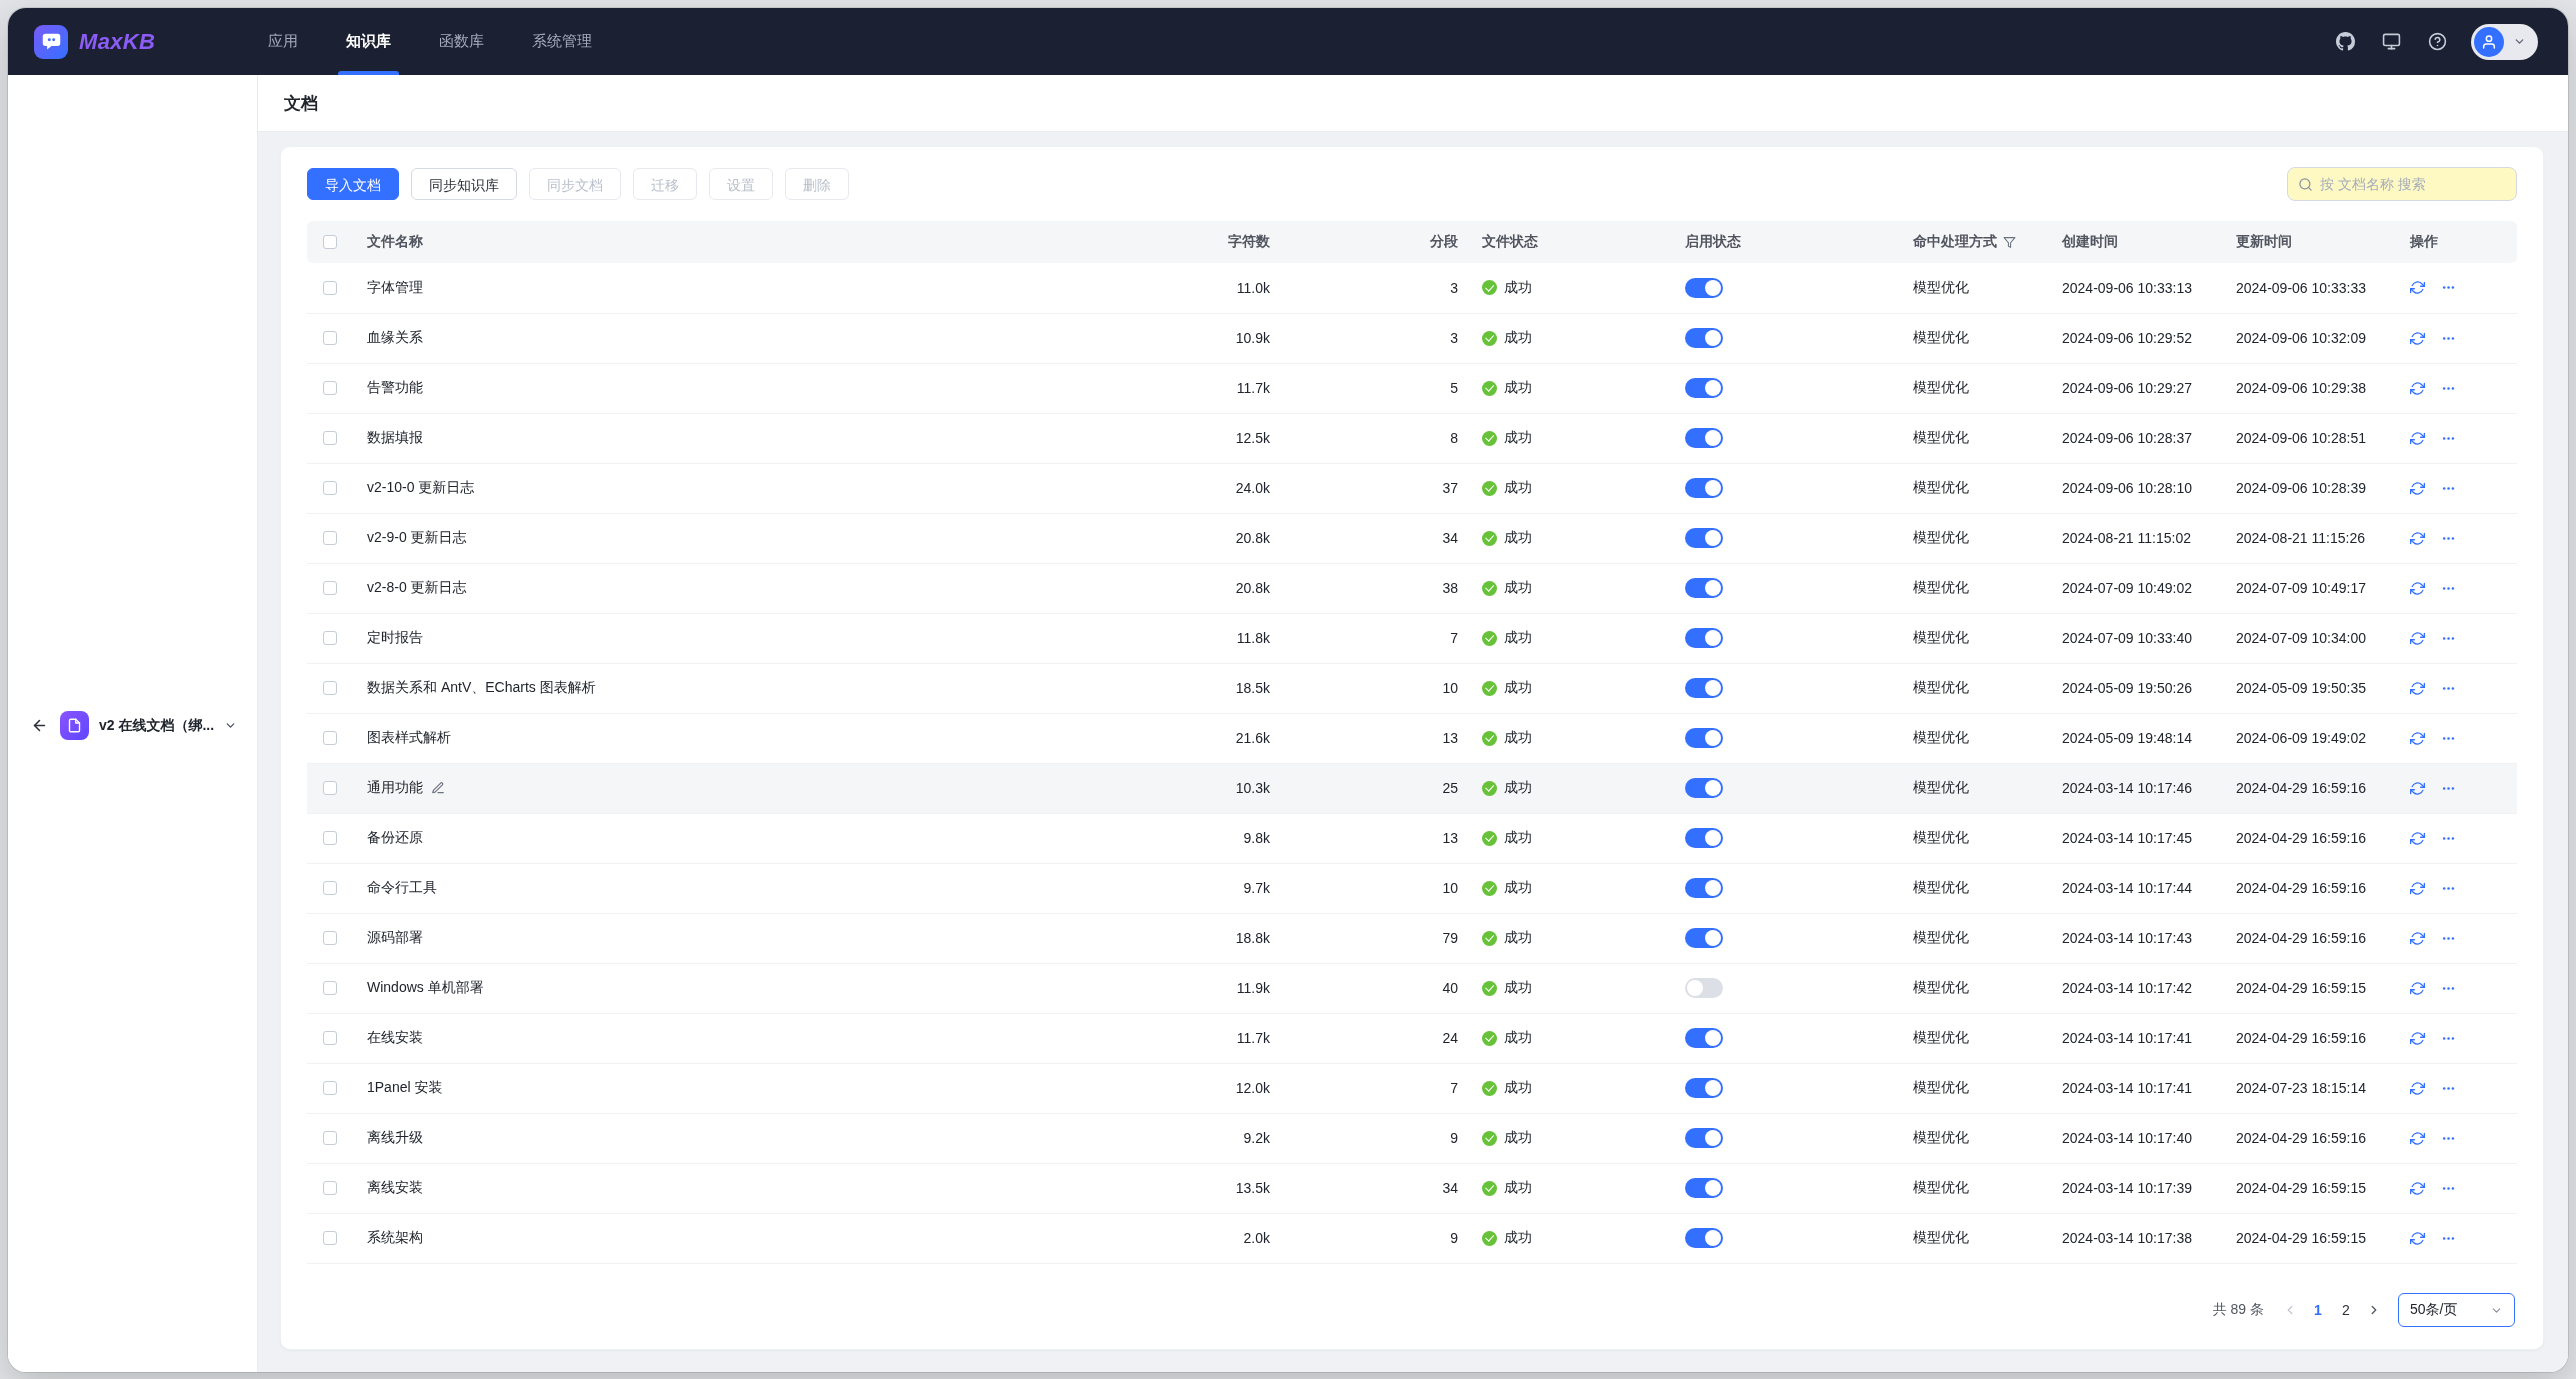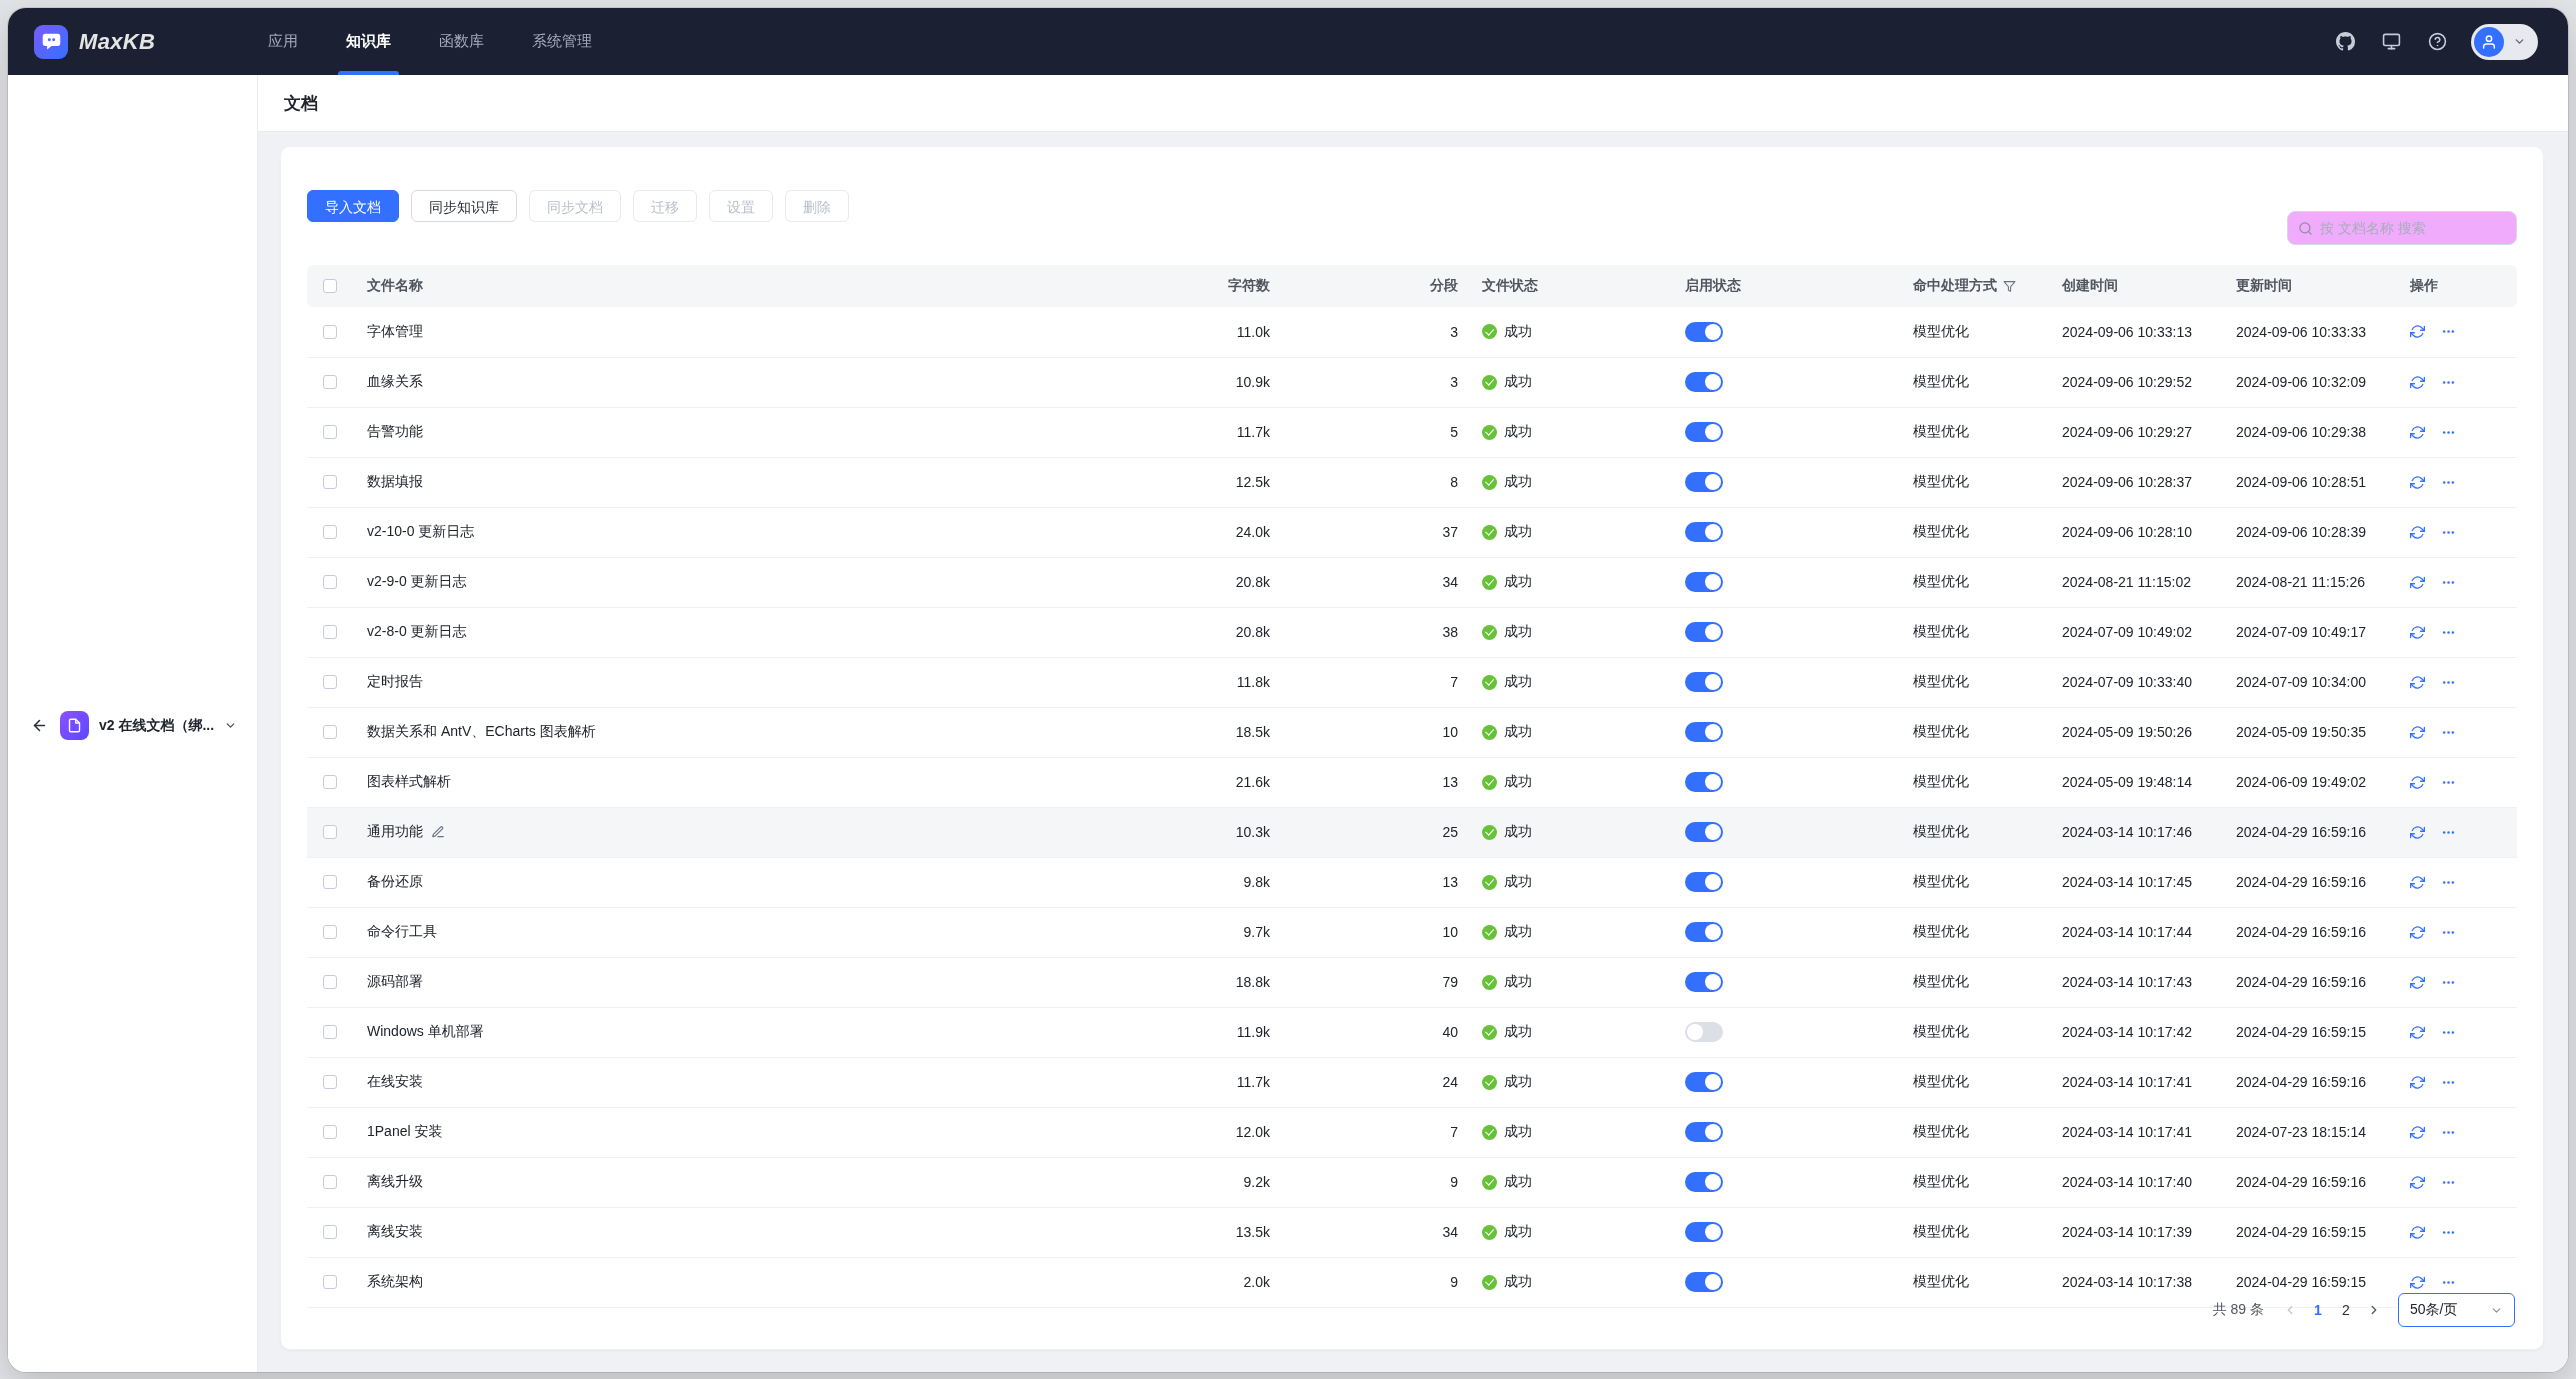--- a/index.html
+++ b/index.html
@@ -20,21 +20,21 @@
     position:absolute;inset:8px;border-radius:18px;overflow:hidden;background:#fff;
     box-shadow:0 0 0 1px rgba(0,0,0,.10),0 14px 40px rgba(0,0,0,.18);
     display:flex;flex-direction:column;
   }
 
   
   .navbar{height:67px;background:var(--navbar-bg);display:flex;align-items:stretch;padding:0 30px 0 26px;flex-shrink:0;}
   .brand{display:flex;align-items:center;gap:11px;width:188px;cursor:pointer;}
   .brand-logo{width:34px;height:34px;border-radius:9px;background:linear-gradient(135deg,#7a5bfa,#3370ff);display:flex;align-items:center;justify-content:center;flex-shrink:0;}
   .brand-logo svg{width:21px;height:21px;}
-  .brand-name{color:#e5e5e5;font-size:22px;font-weight:bold;font-style:italic;letter-spacing:0.3px;}
+  .brand-name{color:#8b5cf6;font-size:22px;font-weight:bold;font-style:italic;letter-spacing:0.3px;}
   .nav-items{display:flex;margin-left:22px;}
   .nav-item{display:flex;align-items:center;padding:0 24px;color:#a3abbc;font-size:15px;position:relative;cursor:pointer;}
   .nav-item.active{color:#fff;font-weight:bold;}
   .nav-item.active::after{content:"";position:absolute;left:16px;right:16px;bottom:0;height:4px;background:var(--accent);border-radius:3px 3px 0 0;}
   .nav-right{margin-left:auto;display:flex;align-items:center;gap:22px;color:#c6ccd8;}
   .icon-btn{width:24px;height:24px;display:flex;align-items:center;justify-content:center;cursor:pointer;}
   .icon-btn svg{width:19px;height:19px;}
   .user-pill{display:flex;align-items:center;gap:9px;background:#e7e9ee;border-radius:990px;padding:3px 12px 3px 3px;cursor:pointer;}
   .avatar{width:30px;height:30px;border-radius:50%;background:var(--accent);display:flex;align-items:center;justify-content:center;}
   .avatar svg{width:16px;height:16px;}
@@ -66,21 +66,21 @@
     margin:14px 24px 22px 22px;background:#fff;border-radius:10px;flex:1;min-height:0;
     display:flex;flex-direction:column;padding:20px 26px 12px;
     border:1px solid #eef0f3;box-shadow:0 1px 2px rgba(31,35,41,.04);
   }
 
   
   .toolbar{display:flex;align-items:center;margin-bottom:20px;flex-shrink:0;}
   .btn{height:32px;padding:8px 17px;border-radius:6px;font-size:14px;border:1px solid #d5d9e2;background:#fff;color:#2b2f38;margin-right:12px;cursor:pointer;font-family:inherit;}
   .btn.primary{background:var(--accent);border-color:var(--accent);color:#fff;}
   .btn.disabled{color:#b9bfca;border-color:#e7e9ee;cursor:not-allowed;}
-  .search-box{margin-left:auto;width:230px;height:34px;border:1px solid #d5d9e2;border-radius:8px;display:flex;align-items:center;padding:0 10px;gap:7px;background:#f0abfc;margin-top:44px;}
+  .search-box{margin-left:auto;width:230px;height:34px;border:1px solid #d5d9e2;border-radius:8px;display:flex;align-items:center;padding:0 10px;gap:7px;background:#fef9c3;}
   .search-box svg{width:15px;height:15px;color:#8a919f;flex-shrink:0;}
   .search-box input{border:0;outline:0;flex:1;min-width:0;font-size:14px;font-family:inherit;color:#20242c;background:transparent;}
   .search-box input::placeholder{color:#a6adba;}
 
   
   .table-wrap{flex:1;min-height:0;}
   table{width:100%;border-collapse:collapse;table-layout:fixed;font-size:14px;}
   thead th{background:#f5f6f7;height:42px;text-align:left;font-weight:600;color:#50555f;padding:0 12px;white-space:nowrap;}
   thead th:first-child{border-radius:6px 0 0 6px;}
   thead th:last-child{border-radius:0 6px 6px 0;}

